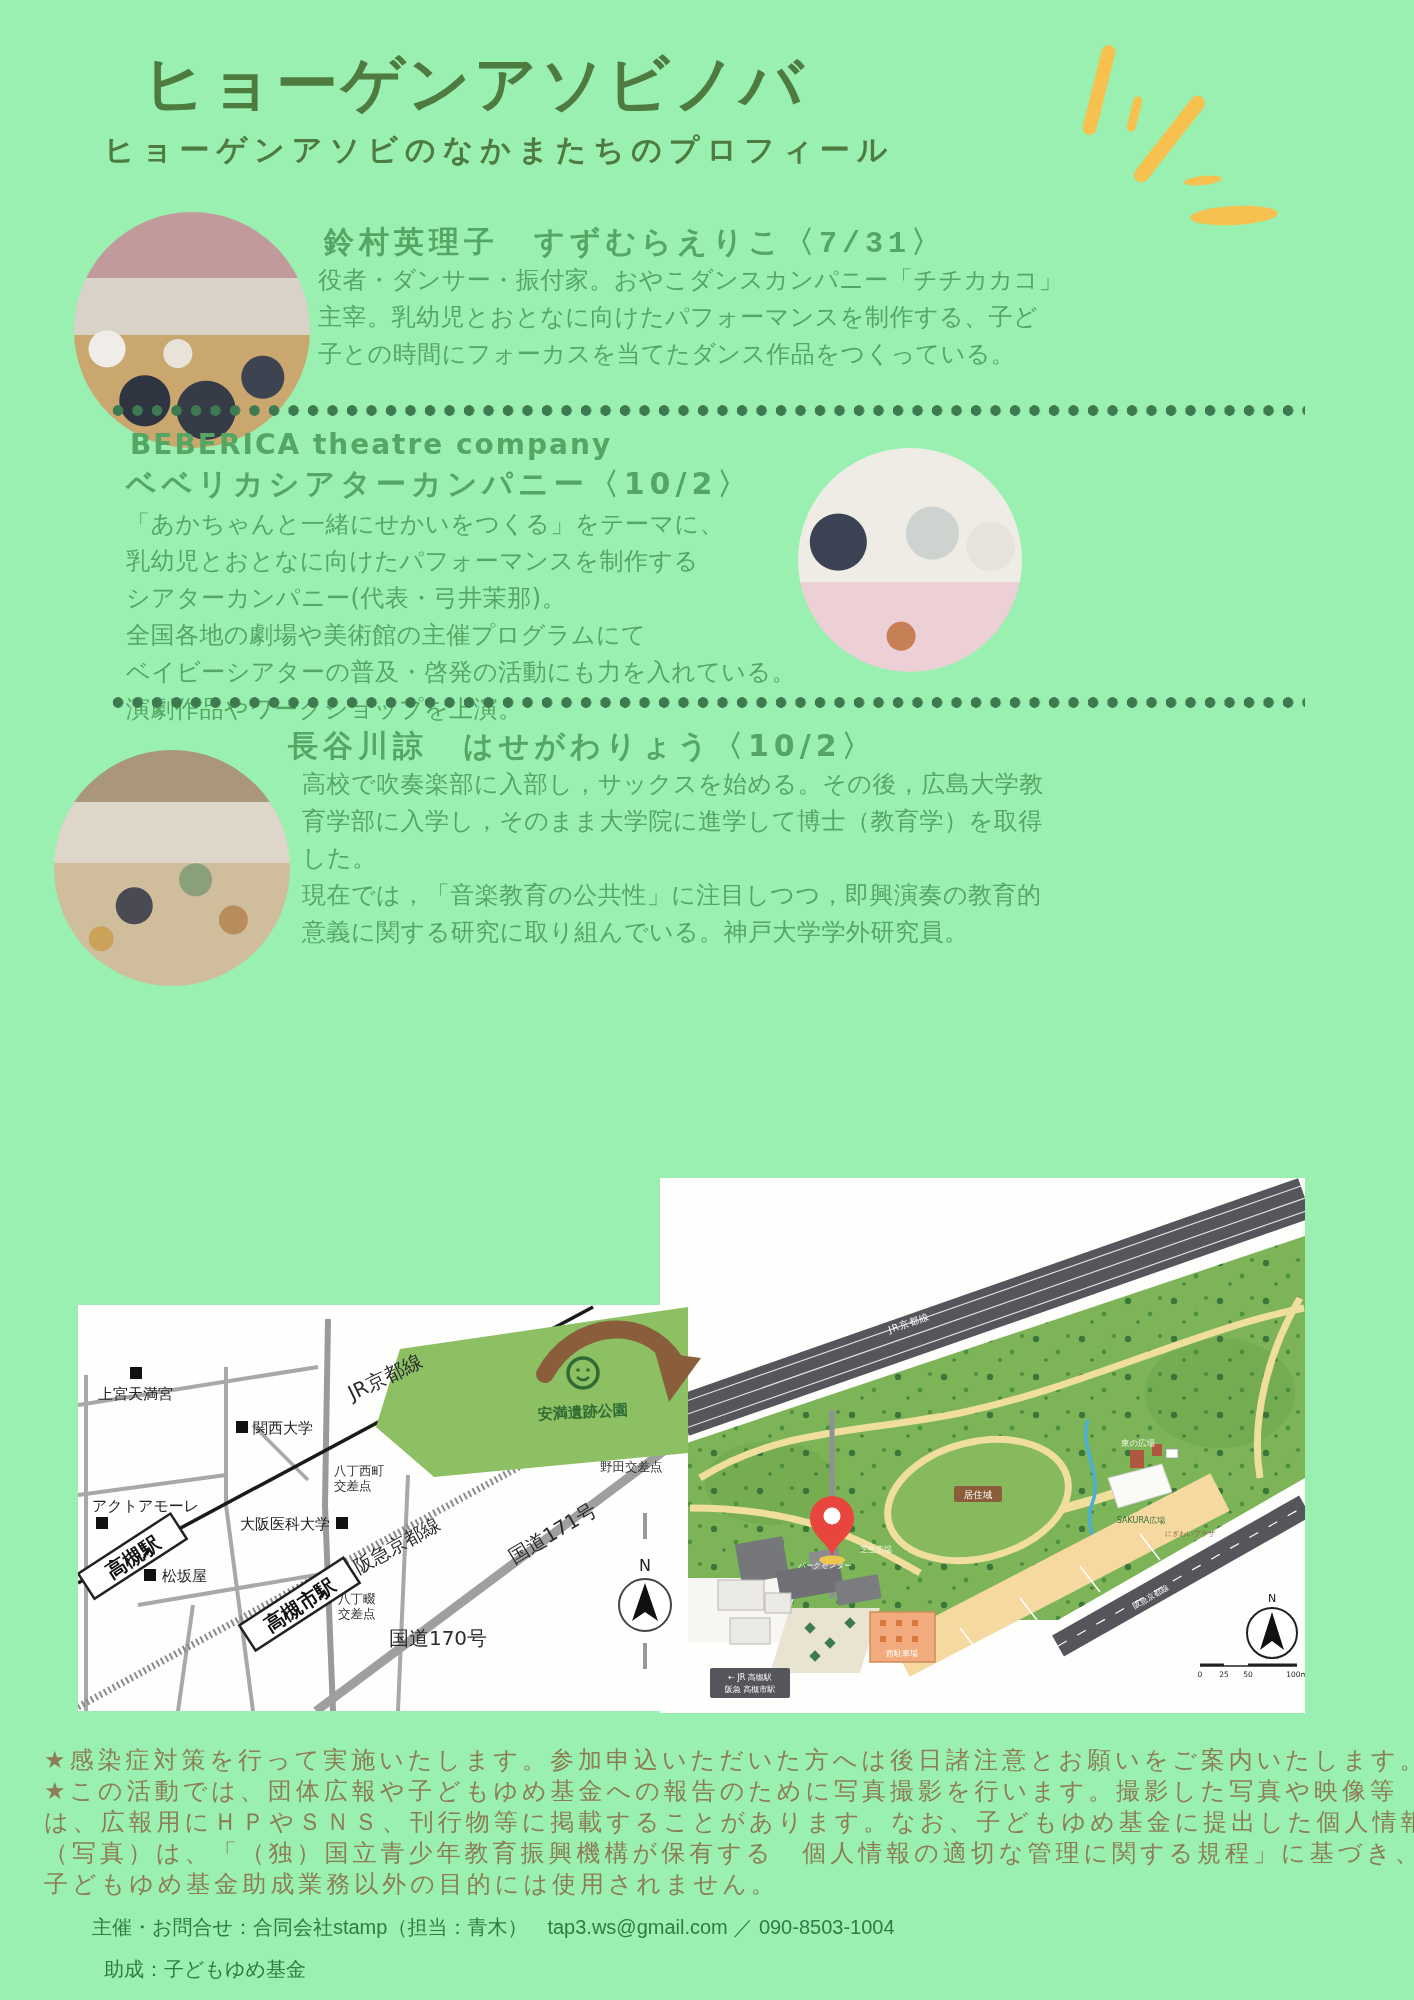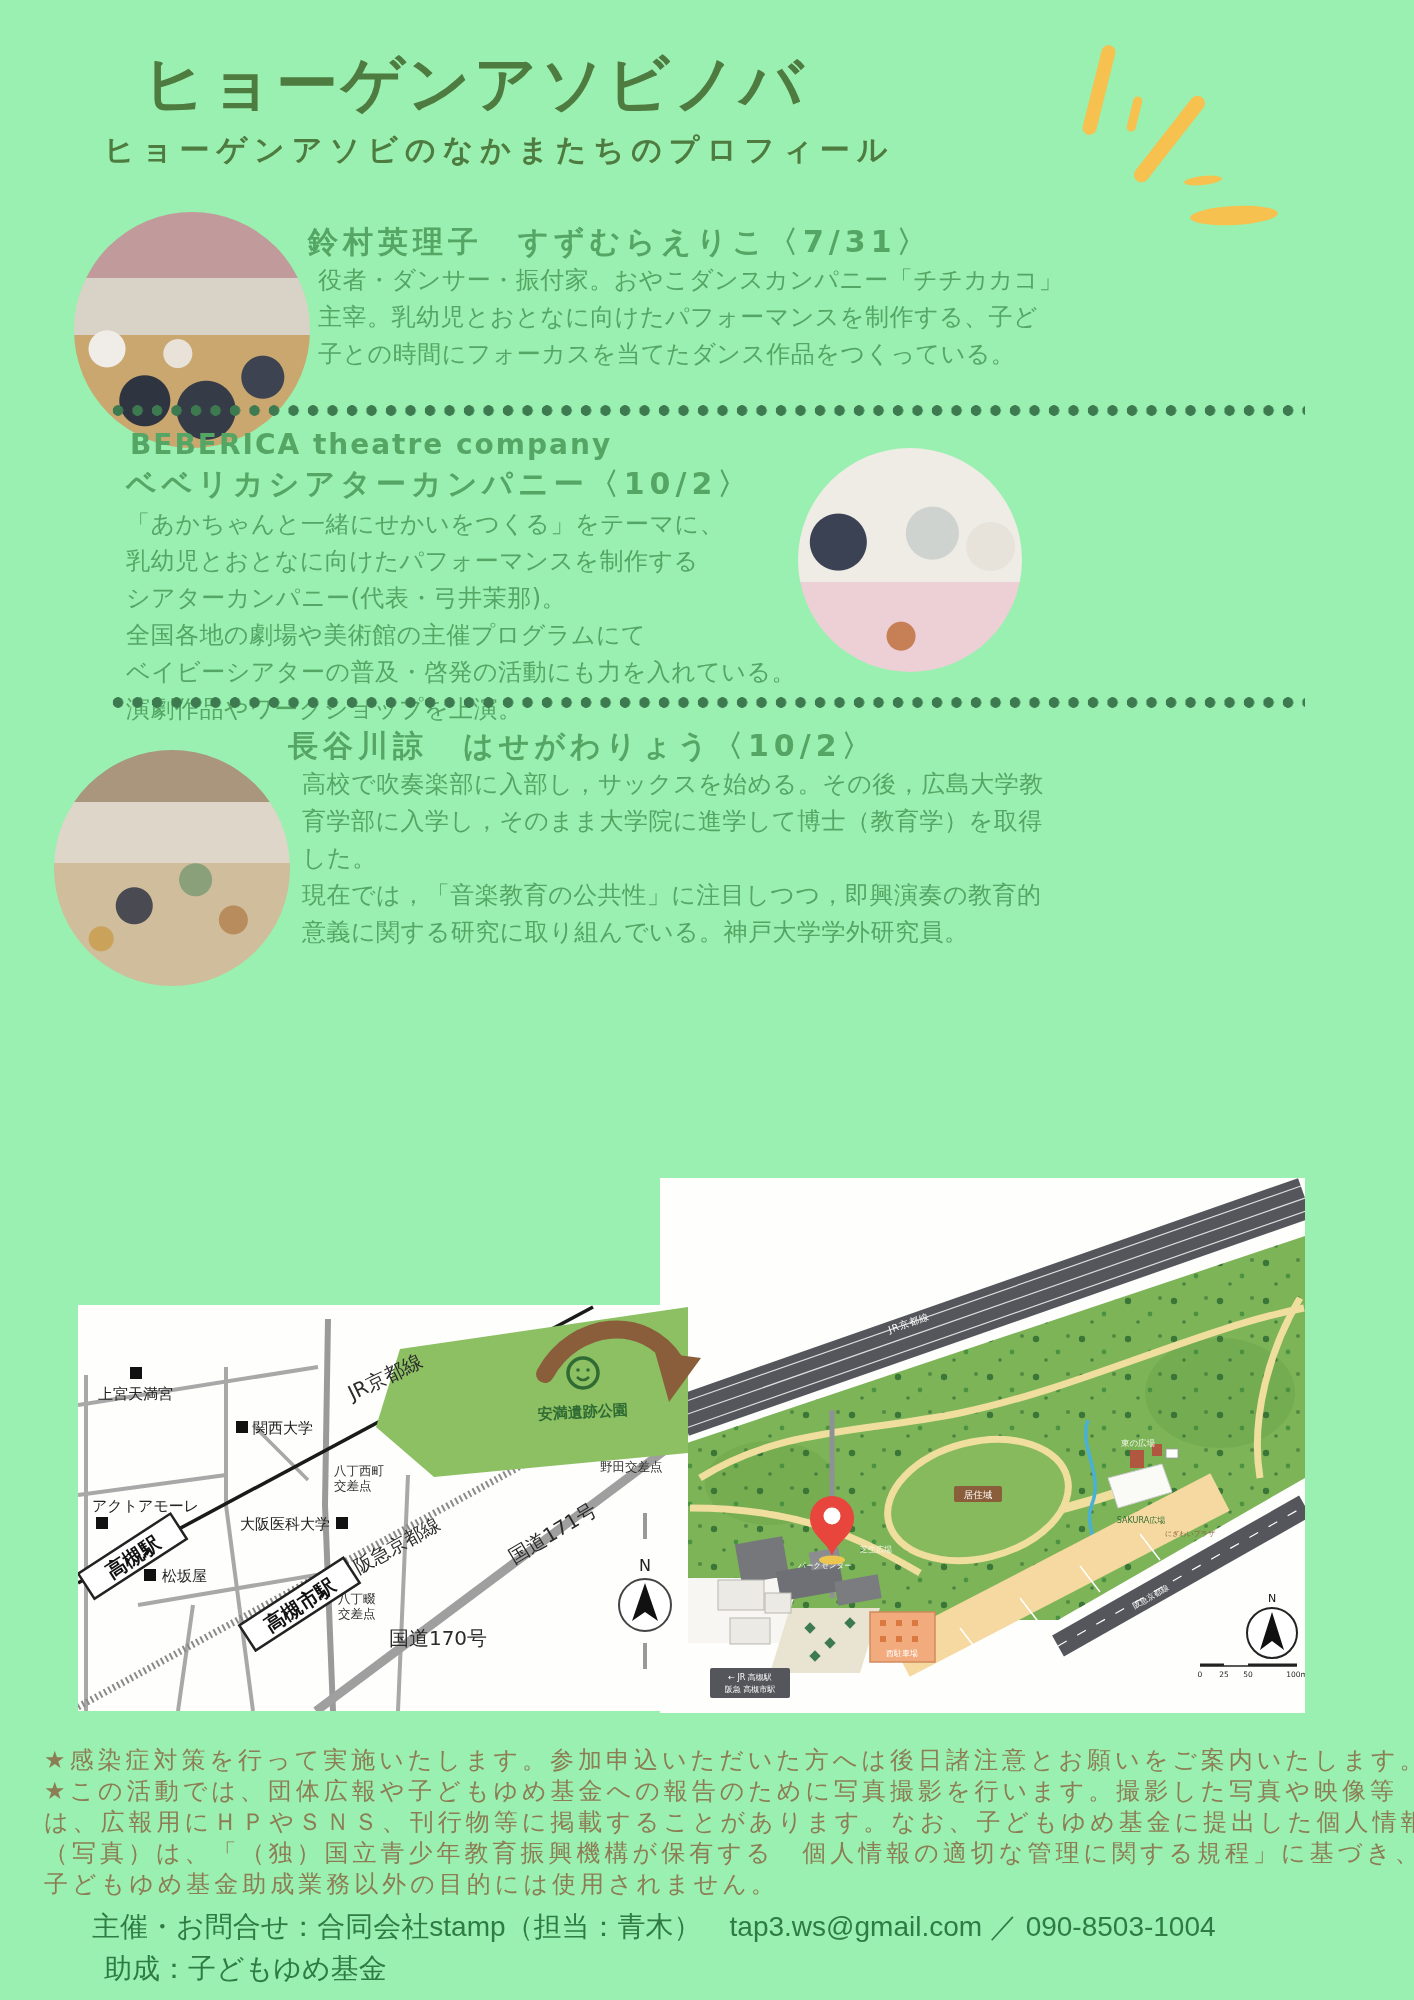--- a/index.html
+++ b/index.html
@@ -32,40 +32,40 @@
       radial-gradient(circle at 76% 72%, #b98c5e 0 14px, rgba(0,0,0,0) 15px),
       radial-gradient(circle at 20% 80%, #caa25a 0 12px, rgba(0,0,0,0) 13px),
       linear-gradient(#a9967d 0 22%, #ded6c8 22% 48%, #cfbd9c 48% 100%);}
   .pname{font-size:30px;color:#55A565;letter-spacing:5px;font-weight:bold;white-space:nowrap;}
   .pbody{font-size:24px;color:#55A565;line-height:37px;letter-spacing:0.5px;white-space:nowrap;}
   .pen{font-size:28px;color:#55A565;letter-spacing:2px;font-weight:bold;white-space:nowrap;}
   .dots{height:13px;background-image:radial-gradient(circle at 6px 6.5px,#3E7A50 5px,rgba(0,0,0,0) 5.6px);
         background-size:19.5px 13px;background-repeat:repeat-x;}
   .mapbox{background:#FEFEFC;}
   .notes{left:44px;top:1745px;font-size:24px;color:#8D7D55;line-height:31px;letter-spacing:4px;white-space:nowrap;}
-  .contact{left:92px;top:1906px;font-size:28px;color:#2F7B45;line-height:42px;
+  .contact{left:92px;top:1906px;font-size:20px;color:#2F7B45;line-height:42px;
            font-family:"Liberation Sans","DejaVu Sans",sans-serif;white-space:nowrap;}
   svg text{font-family:"DejaVu Sans",sans-serif;}
 </style>
 </head>
 <body>
 
 <div id="page">
 
   <div class="abs title">ヒョーゲンアソビノバ</div>
   <div class="abs subtitle">ヒョーゲンアソビのなかまたちのプロフィール</div>
 
   <div class="abs decor" style="left:1092px;top:44px;width:14px;height:92px;transform:rotate(14deg);"></div>
   <div class="abs decor" style="left:1130px;top:96px;width:9px;height:36px;transform:rotate(14deg);"></div>
   <div class="abs decor" style="left:1162px;top:86px;width:15px;height:106px;transform:rotate(38deg);"></div>
   <div class="abs decor" style="left:1184px;top:176px;width:38px;height:9px;transform:rotate(-6deg);border-radius:50%;"></div>
   <div class="abs decor" style="left:1190px;top:206px;width:88px;height:19px;transform:rotate(-3deg);border-radius:50%;"></div>
 
   <div class="abs photo photo1"></div>
-  <div class="abs pname" style="left:308px;top:222px;">鈴村英理子　すずむらえりこ〈7/31〉</div>
+  <div class="abs pname" style="left:324px;top:222px;font-family:Liberation Mono, monospace;">鈴村英理子　すずむらえりこ〈7/31〉</div>
   <div class="abs pbody" style="left:318px;top:262px;">
     <div>役者・ダンサー・振付家。おやこダンスカンパニー「チチカカコ」</div>
     <div>主宰。乳幼児とおとなに向けたパフォーマンスを制作する、子ど</div>
     <div>子との時間にフォーカスを当てたダンス作品をつくっている。</div>
   </div>
 
   <div class="abs dots" style="left:112px;top:404px;width:1193px;"></div>
 
   <div class="abs pen" style="left:130px;top:428px;">BEBERICA theatre company</div>
   <div class="abs pname" style="left:126px;top:464px;">ベベリカシアターカンパニー〈10/2〉</div>

